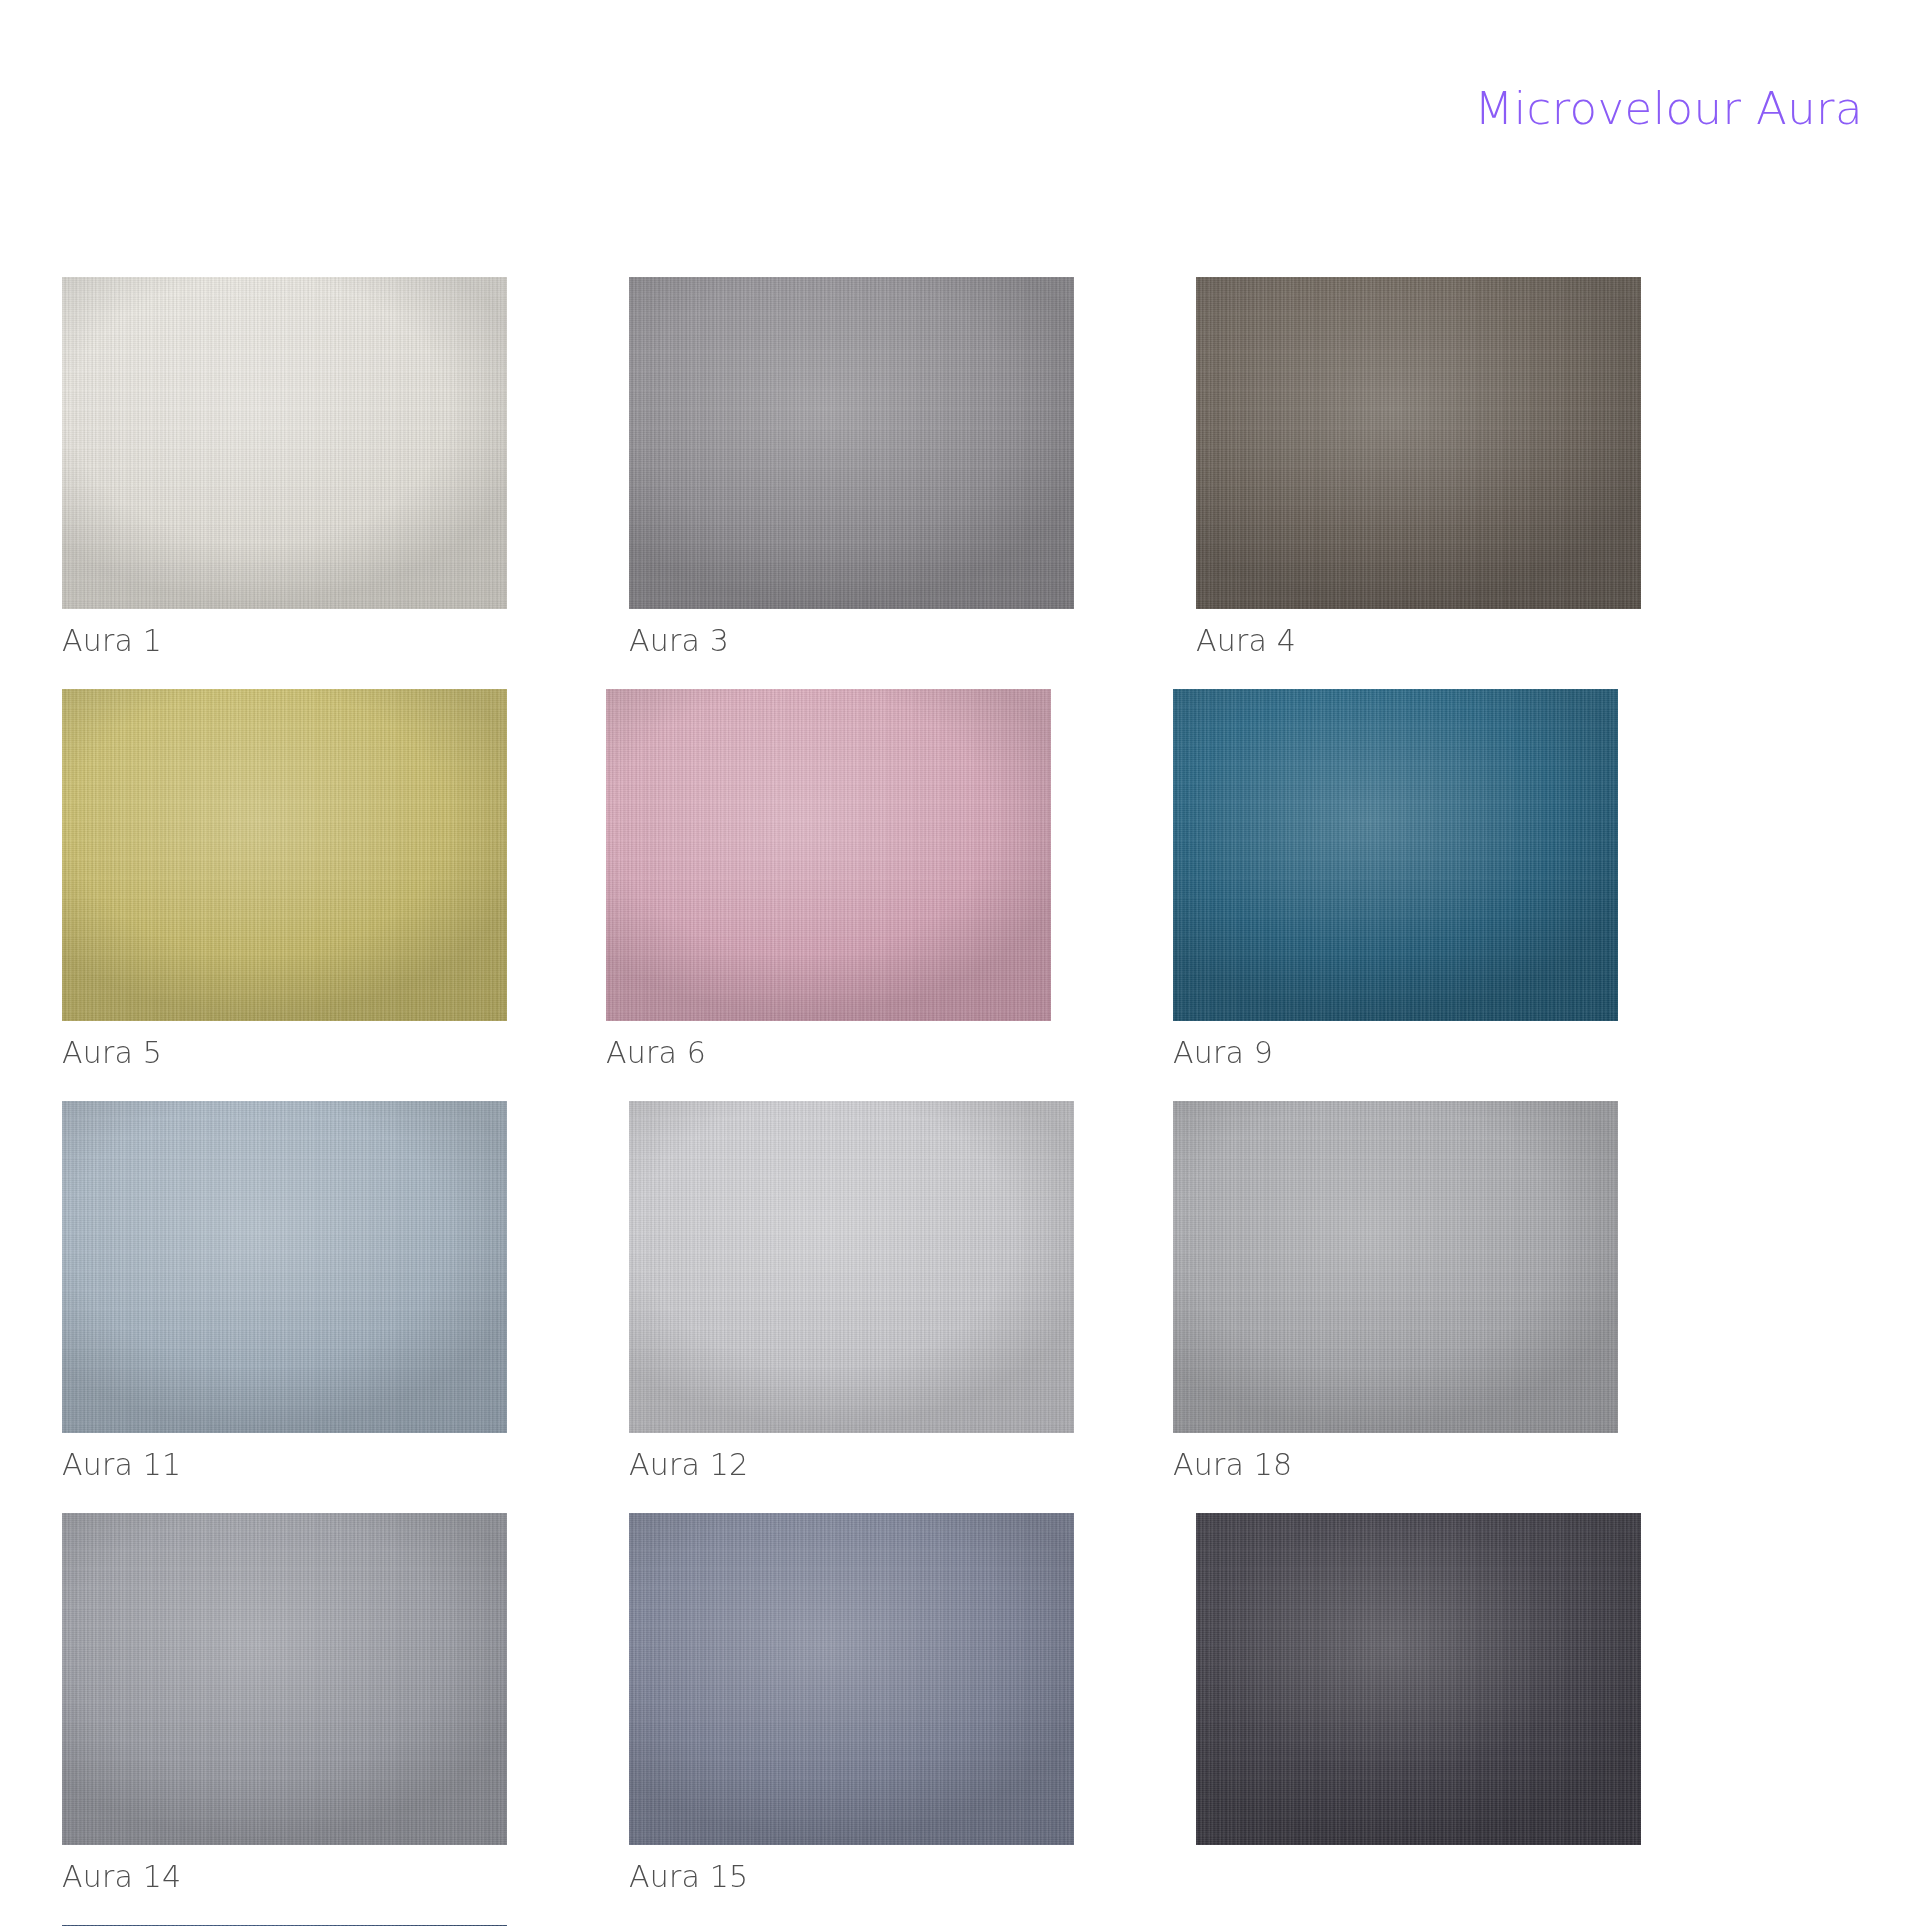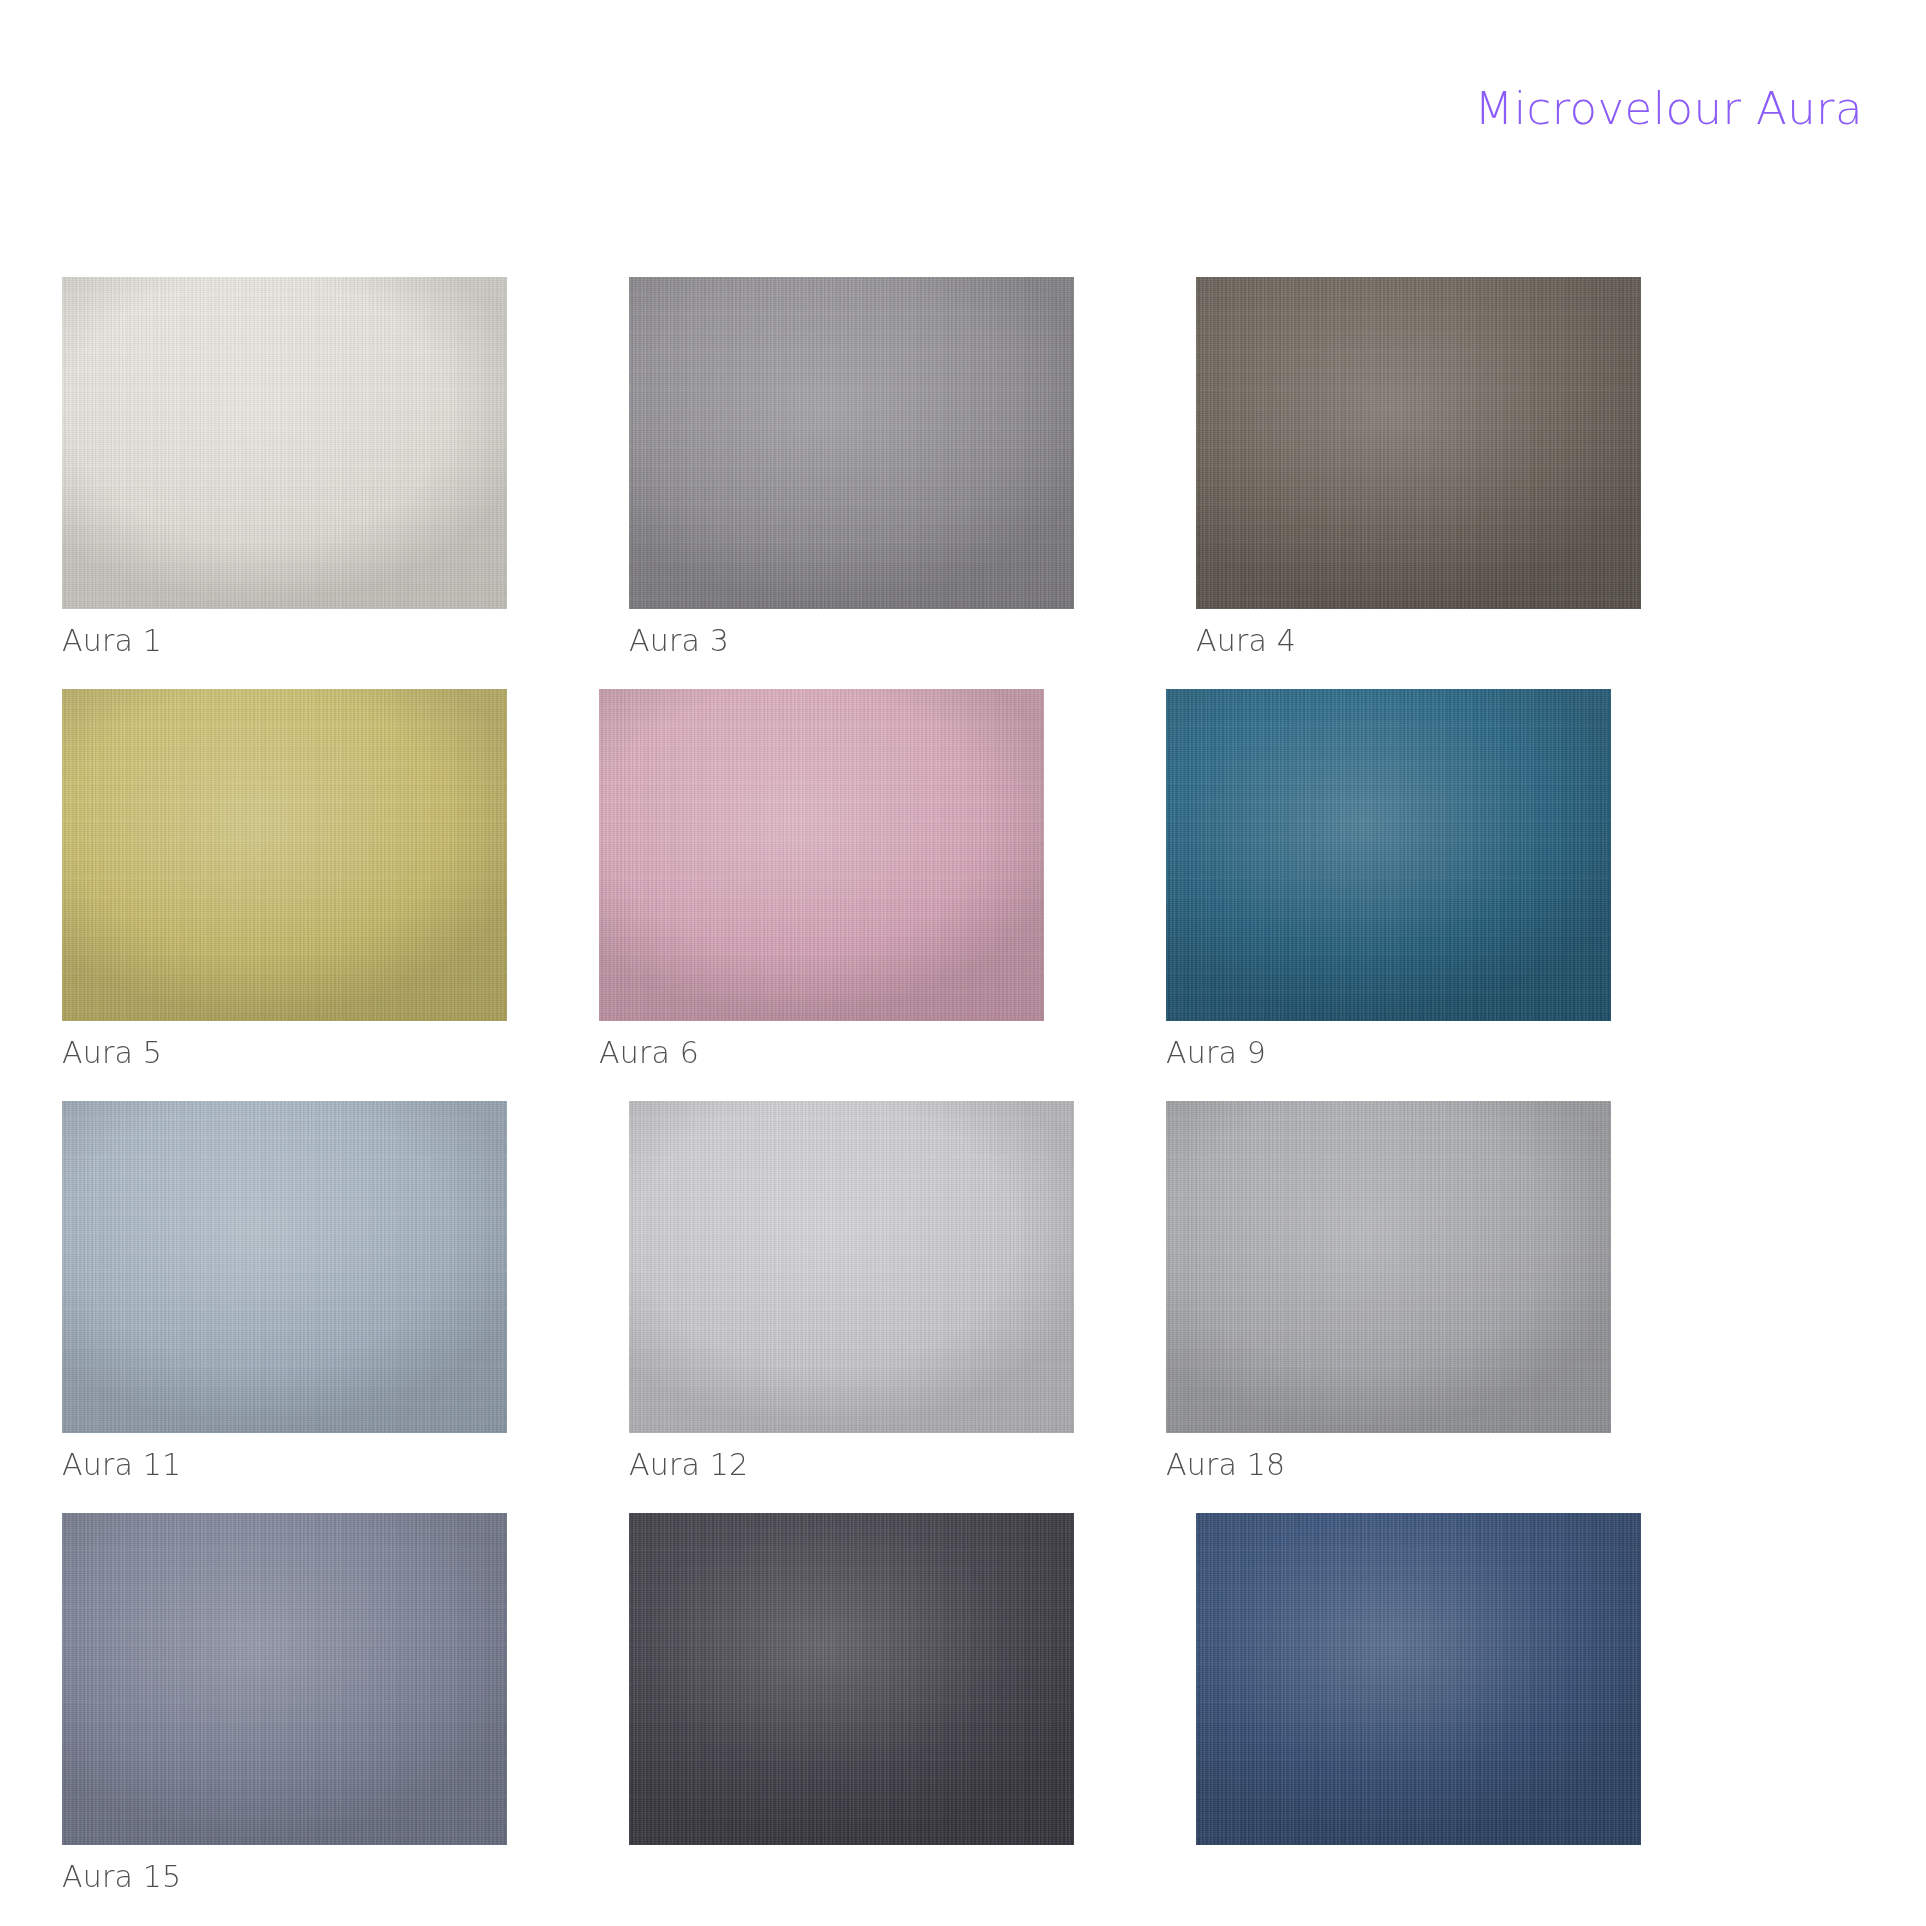--- a/index.html
+++ b/index.html
@@ -45,21 +45,21 @@
     width: 1838px;
     display: flex;
     flex-wrap: wrap;
     gap: 0;
   }
   .swatch-cell {
     width: 533px;
     margin-right: 34px;
     margin-bottom: 33px;
   }
-  .swatch-cell:nth-child(4n) { margin-right: 4px; }
+  .swatch-cell:nth-child(4n) { margin-right: 11px; }
 
   .swatch-chip {
     width: 445px;
     height: 332px;
     position: relative;
     overflow: hidden;
     background-color: #cccccc;
   }
   
   .swatch-chip::before {
@@ -144,20 +144,24 @@
     </div>
     <div class="swatch-cell">
       <div class="swatch-chip" style="background: linear-gradient(165deg, rgb(210, 210, 214) 0%, rgb(201, 201, 205) 48%, rgb(191, 191, 196) 100%);"></div>
       <div class="swatch-label">Aura 12</div>
     </div>
     <div class="swatch-cell">
       <div class="swatch-chip" style="background: linear-gradient(165deg, rgb(178, 179, 183) 0%, rgb(168, 169, 173) 48%, rgb(157, 158, 163) 100%);"></div>
       <div class="swatch-label">Aura 18</div>
     </div>
     <div class="swatch-cell">
+      <div class="swatch-chip" style="background: linear-gradient(165deg, rgb(164, 166, 173) 0%, rgb(154, 156, 164) 48%, rgb(143, 145, 153) 100%);"></div>
+      <div class="swatch-label">Aura 14</div>
+    </div>
+    <div class="swatch-cell">
       <div class="swatch-chip" style="background: linear-gradient(165deg, rgb(133, 139, 159) 0%, rgb(123, 129, 150) 48%, rgb(112, 118, 139) 100%);"></div>
       <div class="swatch-label">Aura 15</div>
     </div>
     <div class="swatch-cell">
       <div class="swatch-chip" style="background: linear-gradient(165deg, rgb(74, 72, 81) 0%, rgb(65, 63, 72) 48%, rgb(56, 54, 63) 100%);"></div>
     </div>
     <div class="swatch-cell">
       <div class="swatch-chip" style="background: linear-gradient(165deg, rgb(61, 87, 127) 0%, rgb(53, 77, 115) 48%, rgb(45, 68, 103) 100%);"></div>
     </div>
   </div>

